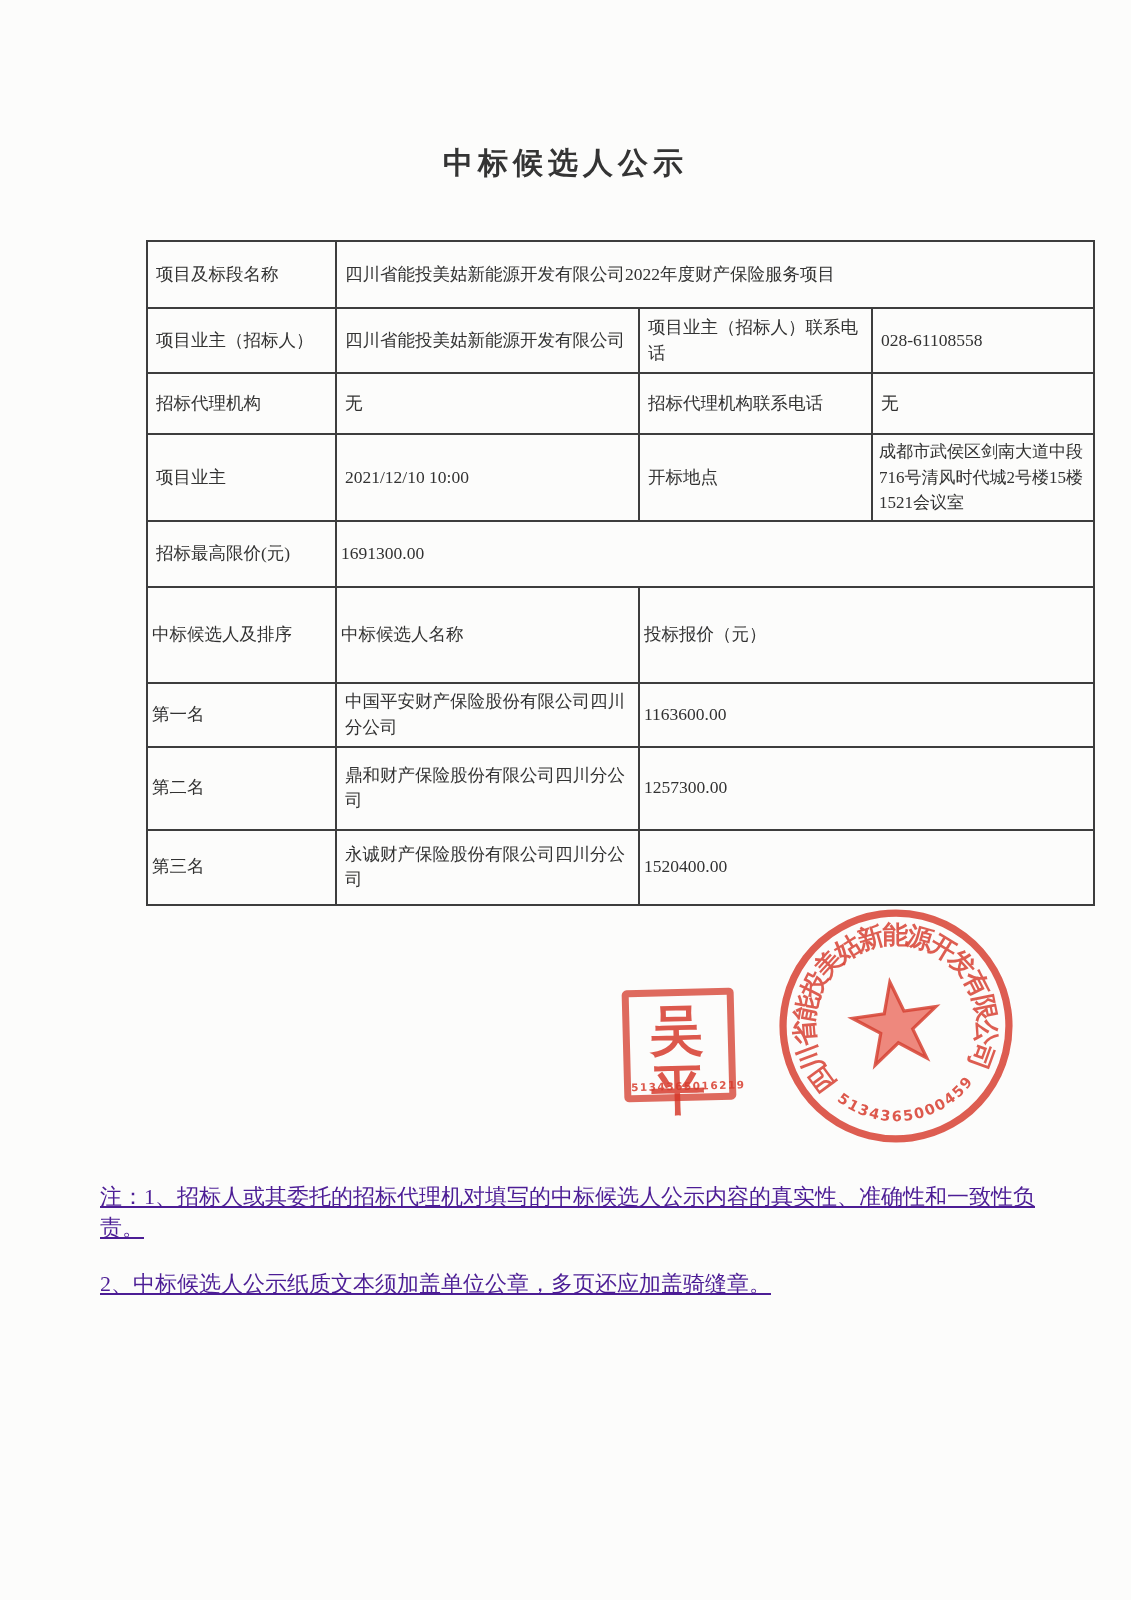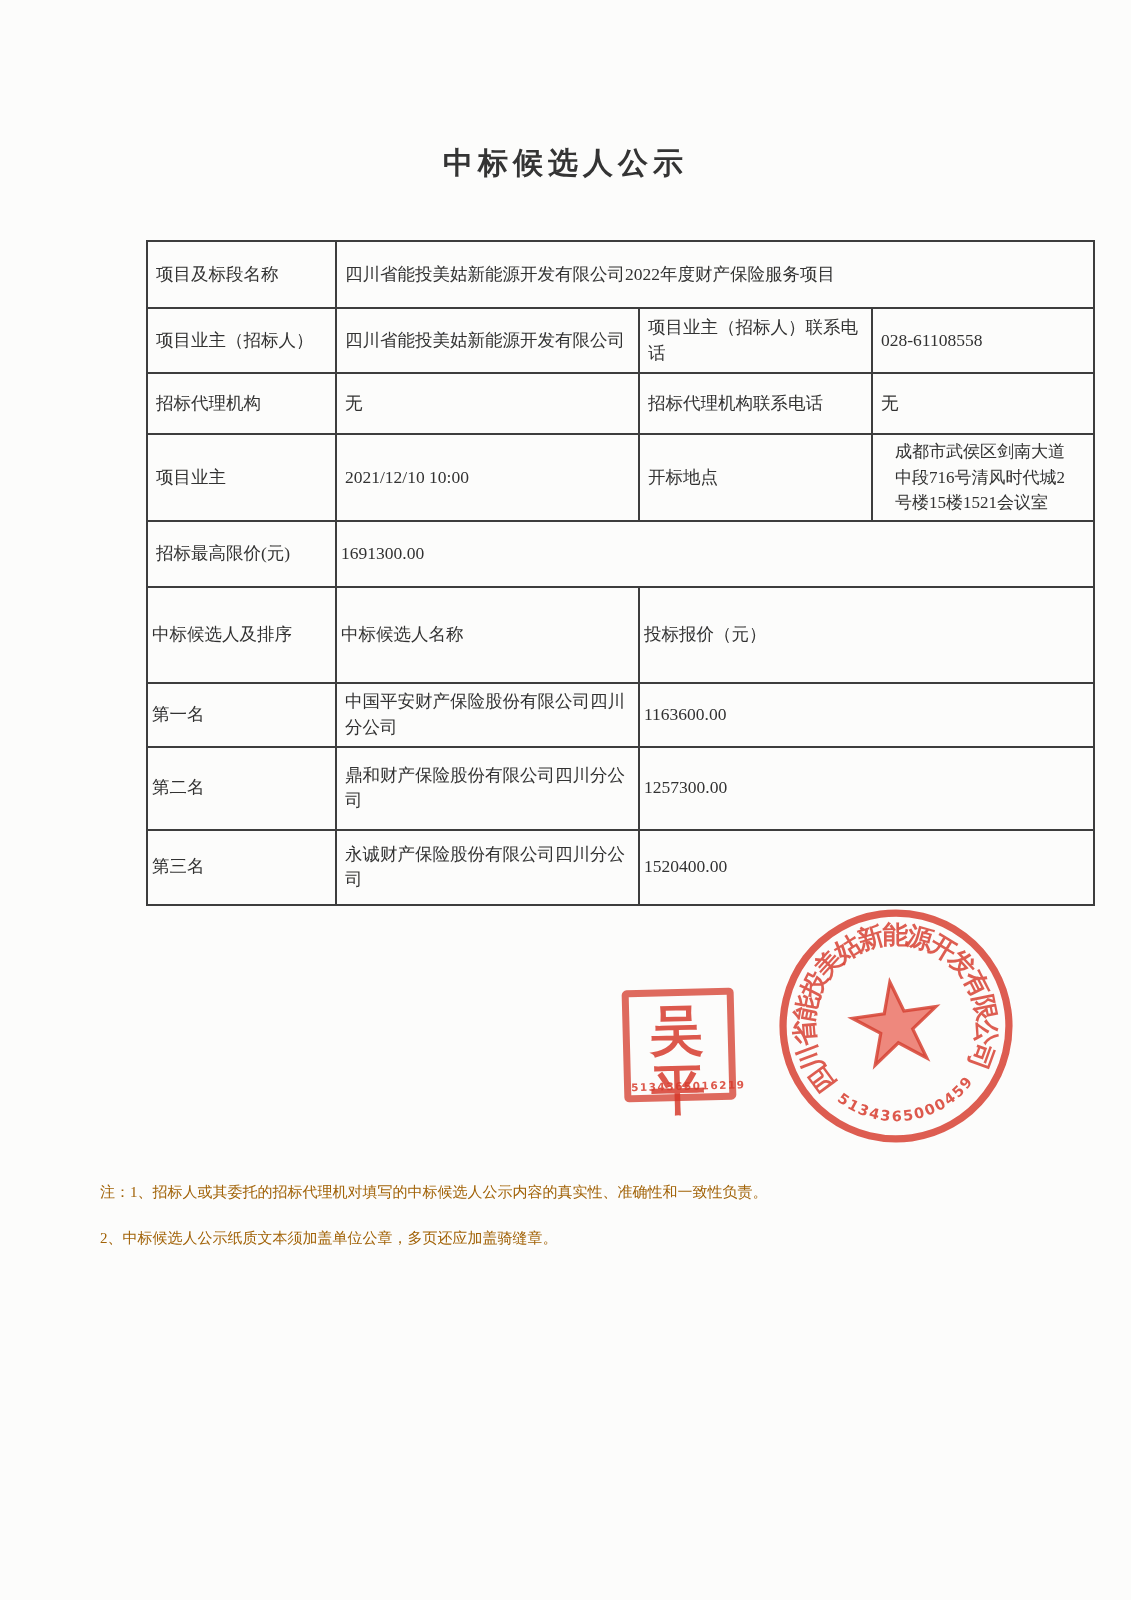--- a/index.html
+++ b/index.html
@@ -30,21 +30,21 @@
     vertical-align:middle;
     padding:2px 8px;
     line-height:1.45;
     color:#323232;
   }
   .doc-table td.c{text-align:left;padding:2px 4px;}
   tr.r1{height:67px;}  tr.r2{height:65px;}  tr.r3{height:61px;}
   tr.r4{height:83px;}  tr.r5{height:66px;}  tr.r6{height:96px;}
   tr.r7{height:64px;}  tr.r8{height:83px;}  tr.r9{height:75px;}
   tr.r10{height:234px;}
-  td.addr{font-size:17px;line-height:1.5;padding:4px 22px;}
+  td.addr{font-size:17px;line-height:1.5;padding:4px 6px;}
   
   .name-seal{
     position:absolute;left:623px;top:989px;width:112px;height:112px;
     box-sizing:border-box;
     border:7px solid rgba(217,65,50,0.78);
     border-radius:5px;
     transform:rotate(-1.5deg);
     mix-blend-mode:multiply;
   }
   .name-seal .seal-chars{
@@ -64,21 +64,21 @@
     white-space:nowrap;
   }
   .company-seal{
     position:absolute;left:775px;top:905px;width:242px;height:242px;
     transform:rotate(-8deg);
     mix-blend-mode:multiply;
     opacity:0.93;
   }
   .notes{
     position:absolute;left:100px;top:1182px;width:960px;
-    font-size:15px;color:#a16207;
+    font-size:22px;color:#4c1d95;text-decoration:underline;
   }
   .notes .note-line{margin:0 0 25px 0;line-height:1.4;}
 </style>
 </head>
 <body>
 
 <div class="page-title">中标候选人公示</div>
 
 <table class="doc-table">
   <colgroup>

